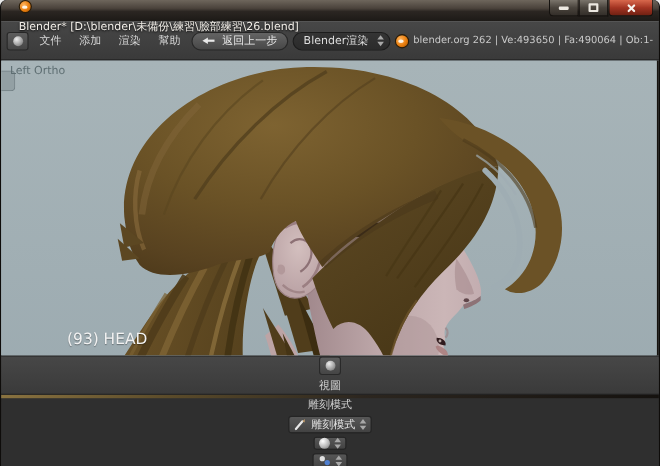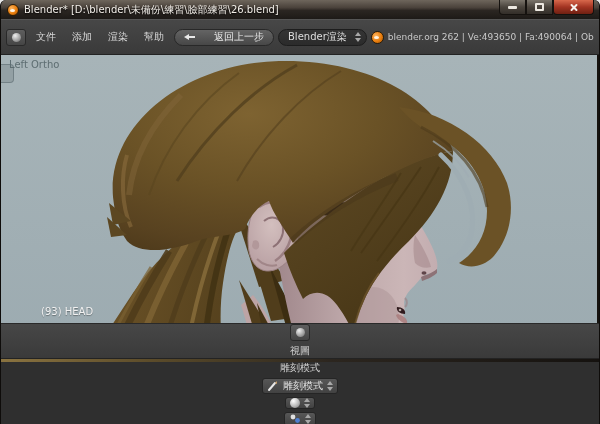--- a/index.html
+++ b/index.html
@@ -1,21 +1,21 @@
 <!DOCTYPE html>
 <html style="--viewport-bg: #9fadb3; --hair-base: #6c5428; --hair-dark: #4c3a1a; --hair-deep: #362a12; --hair-light: #83683a; --skin-base: #c2abae; --skin-shadow: #977d81; --lip: #a97c7c; --mouth-dark: #301b1e; --accent-orange: #e87d0d; --close-red: #a33422; --layer-active-dot: #d9921f; --snap-blue: #4f7fd0; --axis-green: #57b33c; --axis-blue: #3f65c9;"><head>
 <meta charset="utf-8">
 <style>
   html,body{margin:0;padding:0;background:#e9e9e9;font-family:"DejaVu Sans","Liberation Sans",sans-serif;}
   *{box-sizing:border-box;}
   .window{width:600px;height:424px;overflow:hidden;border-radius:6px 6px 0 0;
     border-left:1px solid #0e0c0a;border-right:1px solid #0e0c0a;background:#2f2f2f;position:relative;}
   
   .titlebar{height:19px;background:linear-gradient(#6e665c,#4a423b 40%,#2b2622 55%,#1d1a17);
-    display:flex;align-items:center;gap:5px;padding:0 6px;position:relative;border-radius:5px 5px 0 0;}
+    display:flex;gap:5px;padding:0 16px;position:relative;border-radius:5px 5px 0 0;flex-direction:column;}
   .app-icon{width:12px;height:12px;border-radius:50%;
     background:radial-gradient(circle at 35% 35%,#ffb45e,#e87d0d 55%,#9c4f06);
     border:1px solid #2a1c08;flex:0 0 auto;position:relative;}
   .app-icon::after{content:"";position:absolute;left:2px;top:4px;width:5px;height:3px;border-radius:50%;background:#fdf4e6;}
   .title-text{color:#f2eee8;font-size:10px;white-space:nowrap;text-shadow:0 1px 2px #000;}
   .win-controls{position:absolute;right:5px;top:0;display:flex;height:15px;}
   .win-btn{width:27px;height:15px;border:1px solid #15120f;border-top:none;
     background:linear-gradient(#7a746b,#4a443d 50%,#332e29);display:flex;align-items:center;justify-content:center;}
   .win-btn.first{border-radius:0 0 0 4px;}
   .win-btn.close{width:41px;background:linear-gradient(#d8684c,#a33422 50%,#6f2012);border-radius:0 0 4px 4px;}
@@ -25,36 +25,36 @@
   .glyph-x::before,.glyph-x::after{content:"";position:absolute;left:5px;top:1px;width:2px;height:9px;background:#f6f2ec;border-radius:1px;}
   .glyph-x::before{transform:rotate(45deg);} .glyph-x::after{transform:rotate(-45deg);}
   
   .bar{height:36px;background:linear-gradient(#474747,#3a3a3a);display:flex;align-items:center;
     gap:4px;padding:0 5px;border-top:1px solid #555;border-bottom:1px solid #232323;}
   .menu-label{color:#d6d6d6;font-size:10px;padding:0 6px;white-space:nowrap;cursor:default;}
   .editor-btn{width:20px;height:17px;border-radius:3px;border:1px solid #292929;
     background:linear-gradient(#5e5e5e,#454545);display:flex;align-items:center;justify-content:center;flex:0 0 auto;}
   .circle-glyph{width:9px;height:9px;border-radius:50%;background:radial-gradient(circle at 35% 30%,#efefef,#8f8f8f 70%,#5f5f5f);}
   .btn{height:17px;border-radius:9px;border:1px solid #282828;background:linear-gradient(#646464,#474747);
-    display:inline-flex;align-items:center;gap:18px;padding:0 9px;color:#e8e8e8;font-size:10px;white-space:nowrap;text-align:center;}
+    display:inline-flex;align-items:center;gap:6px;padding:0 9px;color:#e8e8e8;font-size:10px;white-space:nowrap;text-align:center;}
   .back-glyph{width:12px;height:10px;position:relative;}
   .back-glyph::before{content:"";position:absolute;left:0;top:2px;width:0;height:0;
     border-top:3px solid transparent;border-bottom:3px solid transparent;border-right:5px solid #e8e8e8;}
   .back-glyph::after{content:"";position:absolute;left:4px;top:4px;width:7px;height:2px;background:#e8e8e8;}
   .dropdown{height:17px;border-radius:9px;border:1px solid #1d1d1d;background:linear-gradient(#343434,#2b2b2b);
     display:inline-flex;align-items:center;gap:8px;padding:0 5px 0 9px;color:#dedede;font-size:10px;white-space:nowrap;}
   .stepper{display:flex;flex-direction:column;gap:2px;}
   .st-up{width:0;height:0;border-left:3px solid transparent;border-right:3px solid transparent;border-bottom:4px solid #a8a8a8;}
   .st-down{width:0;height:0;border-left:3px solid transparent;border-right:3px solid transparent;border-top:4px solid #a8a8a8;}
   .stats{color:#c9c9c9;font-size:9px;white-space:nowrap;overflow:hidden;flex:1 1 auto;}
   
   .viewport{height:268px;position:relative;background:var(--viewport-bg,#9fadb3);border-right:2px solid #16130f;overflow:hidden;}
   .viewport svg{position:absolute;inset:0;}
   .view-label{position:absolute;left:8px;top:4px;font-size:10px;color:#5d6d71;}
-  .object-label{position:absolute;left:40px;bottom:6px;font-size:10px;color:#f2f2f2;text-shadow:0 1px 1px rgba(0,0,0,.35);}
+  .object-label{position:absolute;left:60px;bottom:6px;font-size:14px;color:#f2f2f2;text-shadow:0 1px 1px rgba(0,0,0,.35);}
   .shelf-tab{position:absolute;left:0;top:9px;width:13px;height:19px;background:#93a0a4;
     border:1px solid rgba(90,105,110,.55);border-left:none;border-radius:0 4px 4px 0;}
   
   .tool-btn{width:19px;height:17px;border-radius:3px;border:1px solid #282828;background:linear-gradient(#5e5e5e,#464646);
     display:flex;align-items:center;justify-content:center;flex:0 0 auto;padding:0;}
   .seg{display:flex;}
   .seg .tool-btn{border-radius:0;margin-left:-1px;}
   .seg .tool-btn:first-child{border-radius:3px 0 0 3px;margin-left:0;}
   .seg .tool-btn:last-child{border-radius:0 3px 3px 0;}
   .tool-btn.pressed{background:linear-gradient(#3a3a3a,#2f2f2f);}

